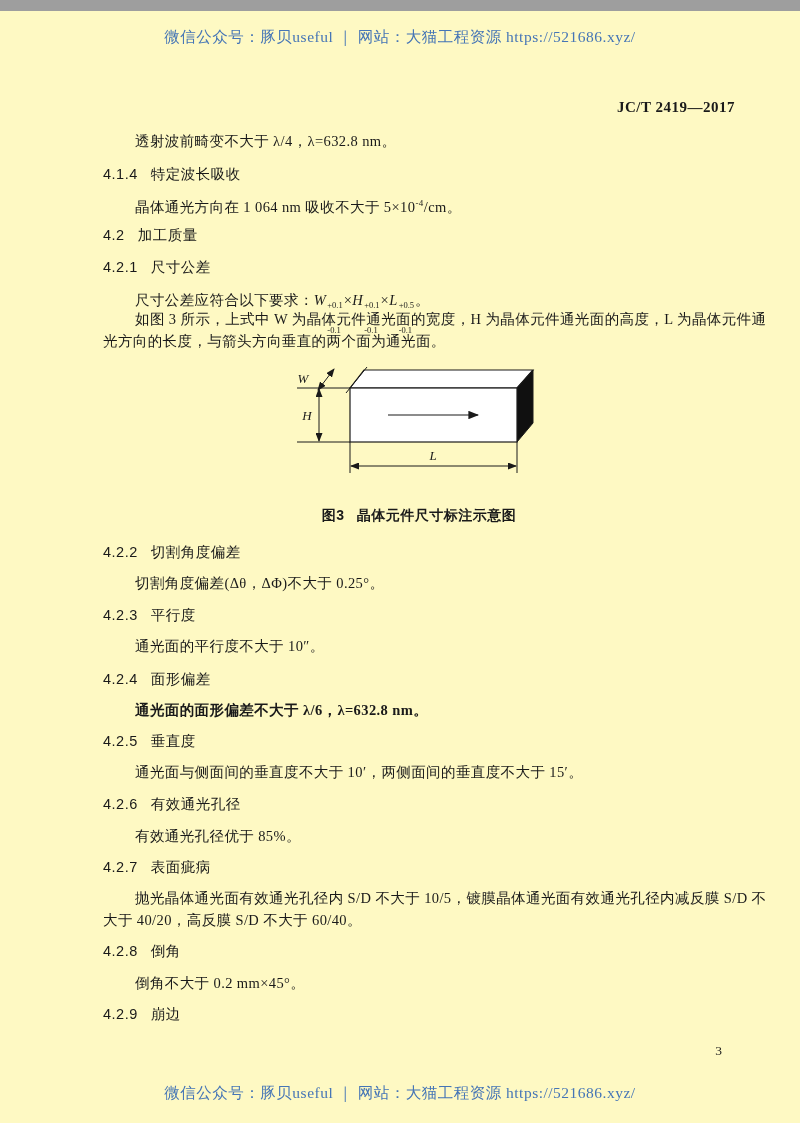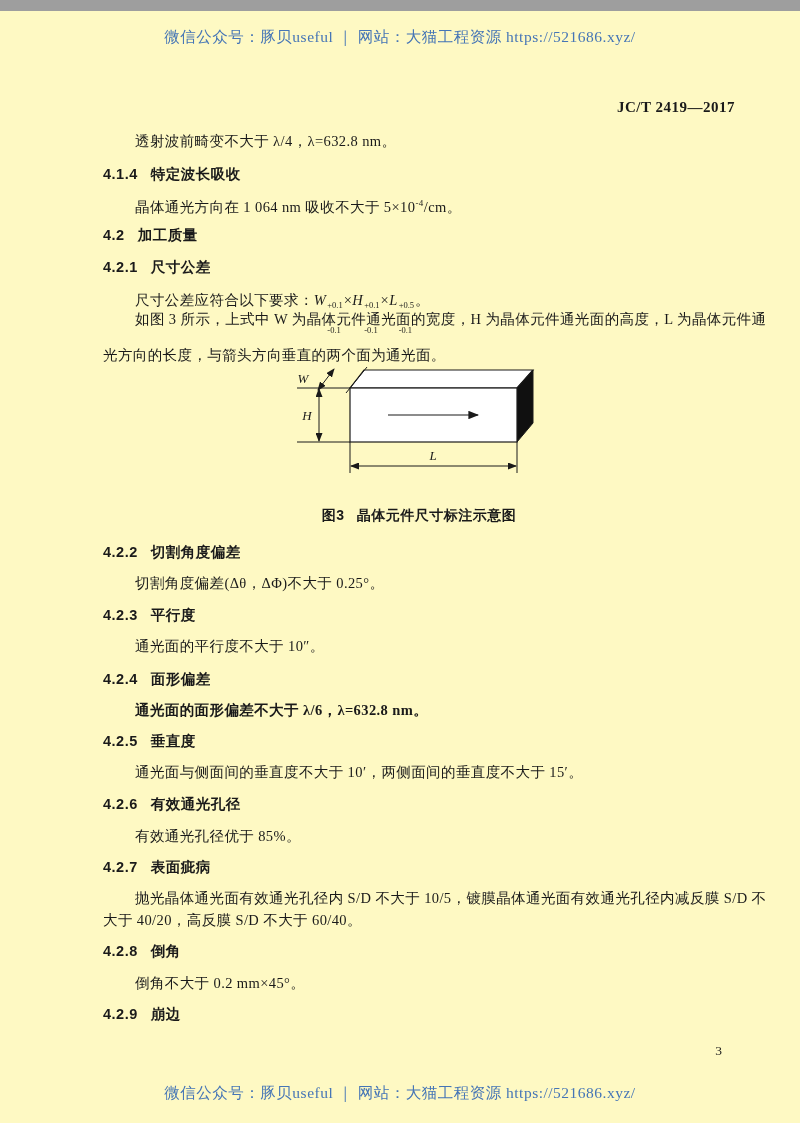--- a/index.html
+++ b/index.html
@@ -1,21 +1,21 @@
 <!DOCTYPE html>
 <html><head>
 <meta charset="utf-8">
 <style>
   html,body{margin:0;padding:0;background:#9e9e9e;}
   .page{position:relative;width:800px;height:1123px;margin:11px auto;background:#fef9c3;
         font-family:"Liberation Serif",serif;color:#1a1a1a;overflow:hidden;}
   .abs{position:absolute;white-space:nowrap;}
   .wm{left:0;width:800px;text-align:center;color:#4575b6;font-size:15.5px;letter-spacing:.5px;}
   .docnum{right:65px;text-align:center;font-weight:bold;font-size:15px;letter-spacing:.5px;}
-  .h{font-family:"Liberation Sans",sans-serif;font-weight:bold;font-size:14.5px;letter-spacing:.5px;}
+  .h{font-family:"Liberation Sans",sans-serif;font-weight:normal;font-size:14.5px;letter-spacing:.5px;}
   .h .num{display:inline-block;margin-right:13px;}
   .p{font-size:14.5px;letter-spacing:.4px;}
   .it{font-style:italic;font-family:"Liberation Serif",serif;}
   sup{font-size:9px;}
   .tol{display:inline-flex;flex-direction:column;font-size:8.5px;line-height:8.5px;
        vertical-align:-3px;letter-spacing:0;margin:0 1px;gap:16px;}
   .caption{left:103px;width:632px;text-align:center;
            font-family:"Liberation Sans",sans-serif;font-weight:bold;font-size:14px;letter-spacing:.5px;}
   .caption .num{display:inline-block;margin-right:12px;}
   .pageno{right:78px;font-size:13.5px;}
@@ -54,21 +54,21 @@
       </span><span>×</span><span class="it">H</span><span class="tol">
         <span>+0.1</span>
         <span>-0.1</span>
       </span><span>×</span><span class="it">L</span><span class="tol">
         <span>+0.5</span>
         <span>-0.1</span>
       </span><span>。</span>
   </div>
 
   <div class="abs p" style="left:135px;top:299px;">如图 3 所示，上式中 W 为晶体元件通光面的宽度，H 为晶体元件通光面的高度，L 为晶体元件通</div>
-  <div class="abs p" style="left:103px;top:335px;">光方向的长度，与箭头方向垂直的两个面为通光面。</div>
+  <div class="abs p" style="left:103px;top:321px;">光方向的长度，与箭头方向垂直的两个面为通光面。</div>
 
   <svg class="abs" style="left:270px;top:345px;" width="300" height="125" viewBox="0 0 300 125">
     <defs>
       <marker id="ah" orient="auto-start-reverse" markerWidth="9" markerHeight="7" refX="8" refY="3.5">
         <path d="M0,0 L9,3.5 L0,7 z" fill="#1a1a1a"></path>
       </marker>
     </defs>
 
     <line x1="27" y1="32" x2="80" y2="32" stroke="#1a1a1a" stroke-width="1"></line>
     <line x1="27" y1="86" x2="80" y2="86" stroke="#1a1a1a" stroke-width="1"></line>

